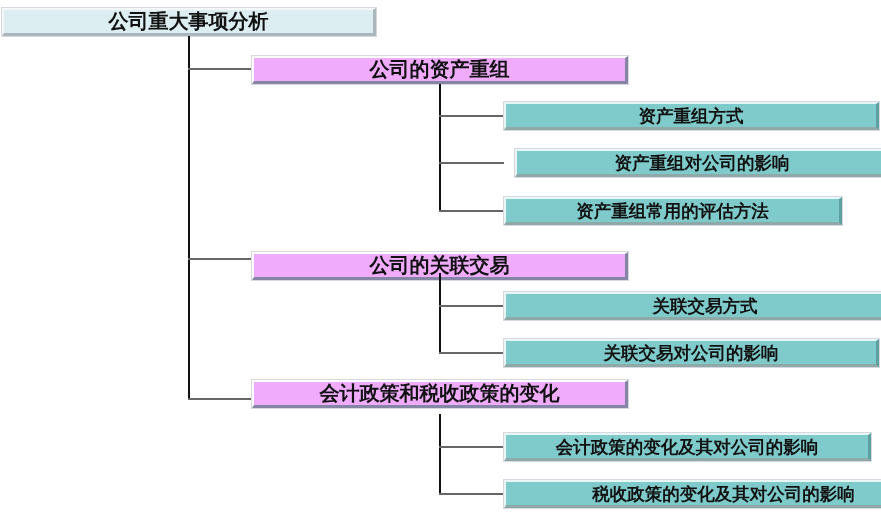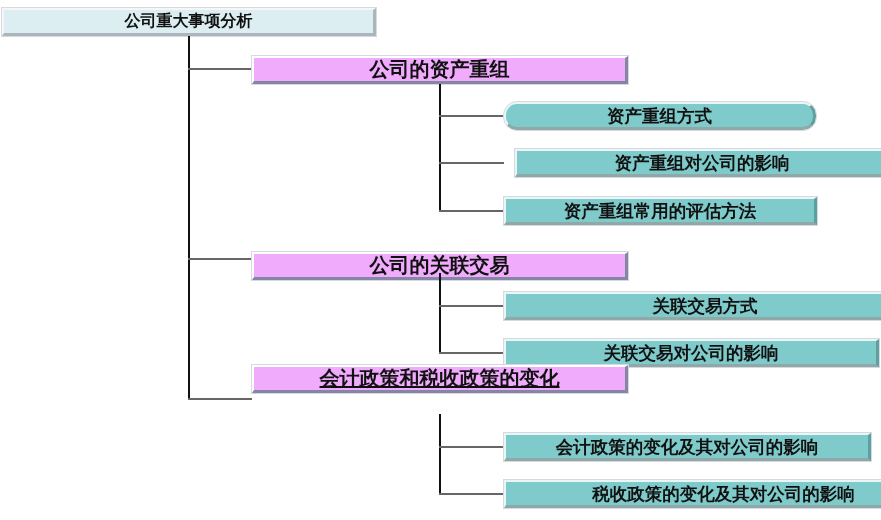--- a/index.html
+++ b/index.html
@@ -25,21 +25,21 @@
       color: #111111;
       white-space: nowrap;
       border-top: 2px solid #f4f6f8;
       border-left: 2px solid #f4f6f8;
       border-right: 3px solid #8e8e9a;
       border-bottom: 3px solid #8e8e9a;
       outline: 1px solid #d8d8e0;
     }
     .box.root {
       background: #ddeef2;
-      font-size: 16px;
+      font-size: 20px;
       border-right-color: #a9b6ba;
       border-bottom-color: #a9b6ba;
     }
     .box.level1 {
       background: #f0abfc;
       font-size: 20px;
       border-top-color: #ffffff;
       border-left-color: #ffffff;
       border-right-color: #8585a6;
       border-bottom-color: #8585a6;
@@ -72,52 +72,52 @@
 
 <div class="vline" style="left:188px; top:36px; height:364px;"></div>
 
 <div class="hline" style="left:188px; top:68px; width:64px;"></div>
 <div class="box level1" style="left:252px; top:56px; width:376px;">
   <span>公司的资产重组</span>
 </div>
 <div class="vline" style="left:439px; top:84px; height:127px;"></div>
 
 <div class="hline" style="left:439px; top:115px; width:65px;"></div>
-<div class="box level2" style="left:504px; top:102px; width:312px;border-radius:13px;">
+<div class="box level2" style="left:504px; top:102px; width:375px;">
   <span>资产重组方式</span>
 </div>
 
 <div class="hline" style="left:439px; top:162px; width:65px;"></div>
 <div class="box level2" style="left:504px; top:149px; width:375px;margin-left:11px;">
   <span>资产重组对公司的影响</span>
 </div>
 
 <div class="hline" style="left:439px; top:210px; width:65px;"></div>
-<div class="box level2" style="left:504px; top:197px; width:313px;">
+<div class="box level2" style="left:504px; top:197px; width:338px;">
   <span>资产重组常用的评估方法</span>
 </div>
 
 <div class="hline" style="left:188px; top:258px; width:64px;"></div>
 <div class="box level1" style="left:252px; top:252px; width:376px;text-align:center;">
   <span>公司的关联交易</span>
 </div>
 <div class="vline" style="left:439px; top:273px; height:80px;"></div>
 
 <div class="hline" style="left:439px; top:305px; width:65px;"></div>
 <div class="box level2" style="left:504px; top:292px; width:403px;">
   <span>关联交易方式</span>
 </div>
 
 <div class="hline" style="left:439px; top:352px; width:65px;"></div>
 <div class="box level2" style="left:504px; top:339px; width:375px;">
   <span>关联交易对公司的影响</span>
 </div>
 
 <div class="hline" style="left:188px; top:398px; width:64px;"></div>
-<div class="box level1" style="left:252px; top:365px; width:376px;text-decoration:underline;">
+<div class="box level1" style="left:252px; top:380px; width:376px;">
   <span>会计政策和税收政策的变化</span>
 </div>
 <div class="vline" style="left:439px; top:414px; height:81px;"></div>
 
 <div class="hline" style="left:439px; top:446px; width:65px;"></div>
 <div class="box level2" style="left:504px; top:433px; width:367px;">
   <span>会计政策的变化及其对公司的影响</span>
 </div>
 
 <div class="hline" style="left:439px; top:493px; width:65px;"></div>

